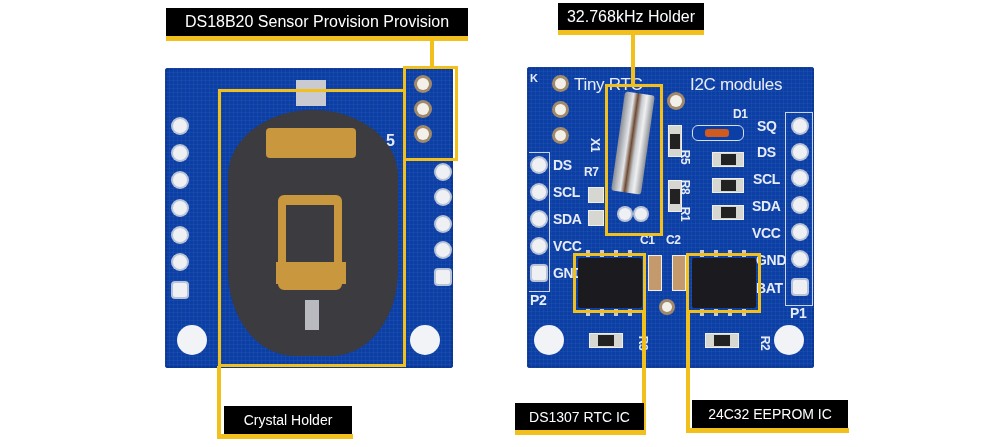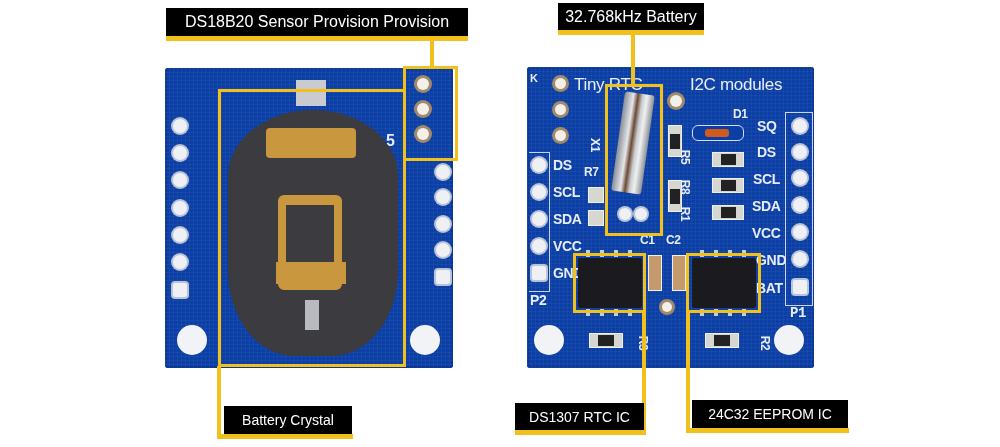--- a/index.html
+++ b/index.html
@@ -64,21 +64,21 @@
 <div class="holder" style="left:228px; top:110px; width:170px; height:246px;"></div>
 <div class="gold" style="left:266px; top:128px; width:90px; height:30px; border-radius:4px;"></div>
 <div class="abs" style="left:296px; top:80px; width:30px; height:26px; background:#c9cbd0;"></div>
 <div class="gold" style="left:278px; top:195px; width:64px; height:95px; border-radius:6px; background:transparent; border:8px solid #c9973d; border-top-width:10px; box-sizing:border-box;"></div>
 <div class="gold" style="left:276px; top:262px; width:70px; height:22px;"></div>
 <div class="gold" style="left:305px; top:300px; width:14px; height:30px; background:#b8bac0;"></div>
 
 <div class="ybox" style="left:218px; top:89px; width:188px; height:278px;"></div>
 <div class="yline" style="left:217px; top:366px; width:4px; height:72px;"></div>
 <div class="yline" style="left:217px; top:434px; width:136px; height:5px;"></div>
-<div class="label-box" style="left:224px; top:406px; width:128px; height:28px;">Battery Crystal</div>
+<div class="label-box" style="left:224px; top:406px; width:128px; height:28px;">Crystal Holder</div>
 
 <div class="ybox" style="left:403px; top:66px; width:55px; height:95px;"></div>
 <div class="yline" style="left:430px; top:38px; width:4px; height:29px;"></div>
 <div class="yline" style="left:166px; top:36px; width:302px; height:5px;"></div>
 <div class="label-box" style="left:166px; top:8px; width:302px; height:28px; font-size:16px;">DS18B20 Sensor Provision Provision</div>
 
 <div class="board" style="left:527px; top:67px; width:287px; height:301px;"></div>
 
 <div class="silk sm" style="left:530px; top:72px; font-size:11px;">K</div>
 <div class="silk" style="left:574px; top:75px; font-size:17px; font-weight:normal;">Tiny RTC</div>
@@ -109,21 +109,21 @@
 <div class="pad" style="left:793px; top:225px;"></div>
 <div class="pad" style="left:793px; top:252px;"></div>
 <div class="pad sq" style="left:793px; top:280px;"></div>
 <div class="silk" style="left:757px; top:118px;">SQ</div>
 <div class="silk" style="left:757px; top:144px;">DS</div>
 <div class="silk" style="left:753px; top:171px;">SCL</div>
 <div class="silk" style="left:752px; top:198px;">SDA</div>
 <div class="silk" style="left:752px; top:225px;">VCC</div>
 <div class="silk" style="left:756px; top:252px;">GND</div>
 <div class="silk" style="left:756px; top:280px;">BAT</div>
-<div class="silk" style="left:790px; top:305px;font-family:Liberation Mono, monospace;">P1</div>
+<div class="silk" style="left:790px; top:305px;">P1</div>
 
 <div class="silk sm" style="left:588px; top:138px; transform:rotate(90deg);">X1</div>
 <div class="silk sm" style="left:584px; top:165px;">R7</div>
 <div class="silk sm" style="left:678px; top:150px; transform:rotate(90deg);">R5</div>
 <div class="silk sm" style="left:678px; top:180px; transform:rotate(90deg);">R8</div>
 <div class="silk sm" style="left:678px; top:207px; transform:rotate(90deg);">R1</div>
 <div class="silk sm" style="left:733px; top:107px;">D1</div>
 <div class="silk sm" style="left:640px; top:233px;">C1</div>
 <div class="silk sm" style="left:666px; top:233px;">C2</div>
 <div class="silk sm" style="left:636px; top:336px; transform:rotate(90deg);">R3</div>
@@ -189,21 +189,21 @@
   <div class="pin" style="left:728px; top:309px;"></div>
     <div class="pin" style="left:742px; top:309px;"></div>
 </div>
 
 <div class="pad big" style="left:534px; top:325px;"></div>
 <div class="pad big" style="left:774px; top:325px;"></div>
 
 <div class="ybox" style="left:605px; top:84px; width:58px; height:152px;"></div>
 <div class="yline" style="left:631px; top:34px; width:4px; height:51px;"></div>
 <div class="yline" style="left:558px; top:30px; width:146px; height:5px;"></div>
-<div class="label-box" style="left:558px; top:3px; width:146px; height:27px; font-size:16px;">32.768kHz Battery</div>
+<div class="label-box" style="left:558px; top:3px; width:146px; height:27px; font-size:16px;">32.768kHz Holder</div>
 
 <div class="ybox" style="left:573px; top:253px; width:73px; height:60px;"></div>
 <div class="yline" style="left:642px; top:312px; width:4px; height:122px;"></div>
 <div class="yline" style="left:515px; top:430px; width:131px; height:5px;"></div>
 <div class="label-box" style="left:515px; top:403px; width:129px; height:27px;">DS1307 RTC IC</div>
 
 <div class="ybox" style="left:686px; top:253px; width:75px; height:60px;"></div>
 <div class="yline" style="left:686px; top:312px; width:4px; height:120px;"></div>
 <div class="yline" style="left:686px; top:428px; width:163px; height:5px;"></div>
 <div class="label-box" style="left:692px; top:400px; width:156px; height:28px;">24C32 EEPROM IC</div>

